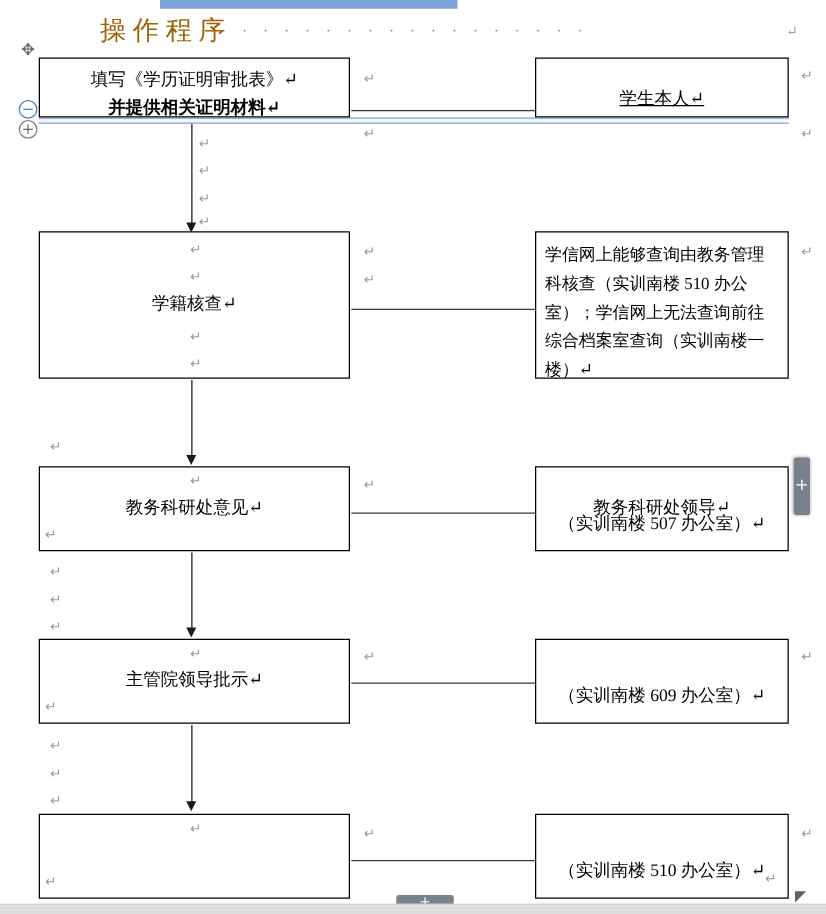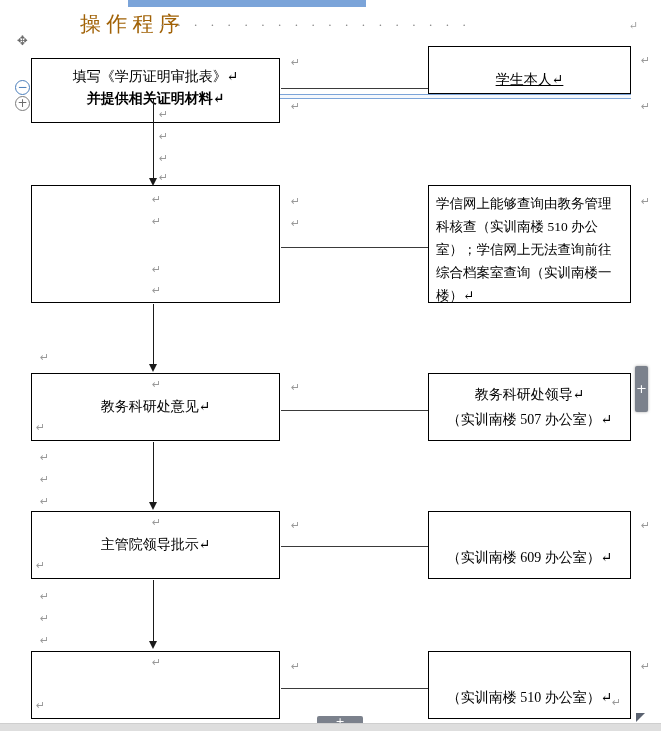--- a/index.html
+++ b/index.html
@@ -52,40 +52,40 @@
     text-align:center;
     font-size:14px;
     line-height:25px;
     color:#000;
     font-family:"Liberation Serif","DejaVu Serif",serif;
     white-space:nowrap;
   }
   .fbox.multiline .btext{white-space:normal;}
 
   
-  #box-apply   {left:31px; top:58px;  width:249px; height:65px;}
+  #box-apply   {left:31px; top:46px;  width:249px; height:48px;}
   #box-check   {left:31px; top:185px; width:249px; height:118px;}
   #box-opinion {left:31px; top:373px; width:249px; height:68px;}
   #box-leader  {left:31px; top:511px; width:249px; height:68px;}
   #box-print   {left:31px; top:651px; width:249px; height:68px;}
 
   
   #box-student {left:428px; top:46px;  width:203px; height:48px;}
   #box-info    {left:428px; top:185px; width:203px; height:118px;}
   #box-dean    {left:428px; top:373px; width:203px; height:68px;}
   #box-office  {left:428px; top:511px; width:203px; height:68px;}
   #box-admin   {left:428px; top:651px; width:203px; height:68px;}
 
   
   #box-apply .btext   {top:5px;}
   #box-student .btext {top:20px;text-decoration:underline;}
   #box-check .btext   {top:45px;}
   #box-info .btext    {top:6px;left:7px;right:7px;text-align:left;line-height:23px;font-size:13.5px;}
   #box-opinion .btext {top:20px;}
-  #box-dean .btext    {top:8px;}
+  #box-dean .btext    {top:20px;}
   #box-leader .btext  {top:20px;}
   #box-office .btext  {top:8px;}
   #box-print .btext   {top:20px;}
   #box-admin .btext   {top:8px;}
 
   
   .vline{
     position:absolute;width:1px;background:#1a1a1a;
   }
   .arrowhead{
@@ -201,20 +201,21 @@
 <div id="insert-row-ctl">+</div>
 <div id="resize-handle"></div>
 <div id="page-bottom"></div>
 
 <div class="fbox" id="box-apply">
   <div class="btext">填写《学历证明审批表》↵</div>
   <div class="btext" style="top:27px;font-weight:bold;">并提供相关证明材料↵</div>
 </div>
 
 <div class="fbox" id="box-check">
+  <div class="btext">学籍核查↵</div>
   <span class="pilcrow" style="left:120px;top:8px;">↵</span>
   <span class="pilcrow" style="left:120px;top:30px;">↵</span>
   <span class="pilcrow" style="left:120px;top:78px;">↵</span>
   <span class="pilcrow" style="left:120px;top:99px;">↵</span>
 </div>
 
 <div class="fbox" id="box-opinion">
   <div class="btext">教务科研处意见↵</div>
   <span class="pilcrow" style="left:120px;top:5px;">↵</span>
   <span class="pilcrow" style="left:4px;top:48px;">↵</span>

